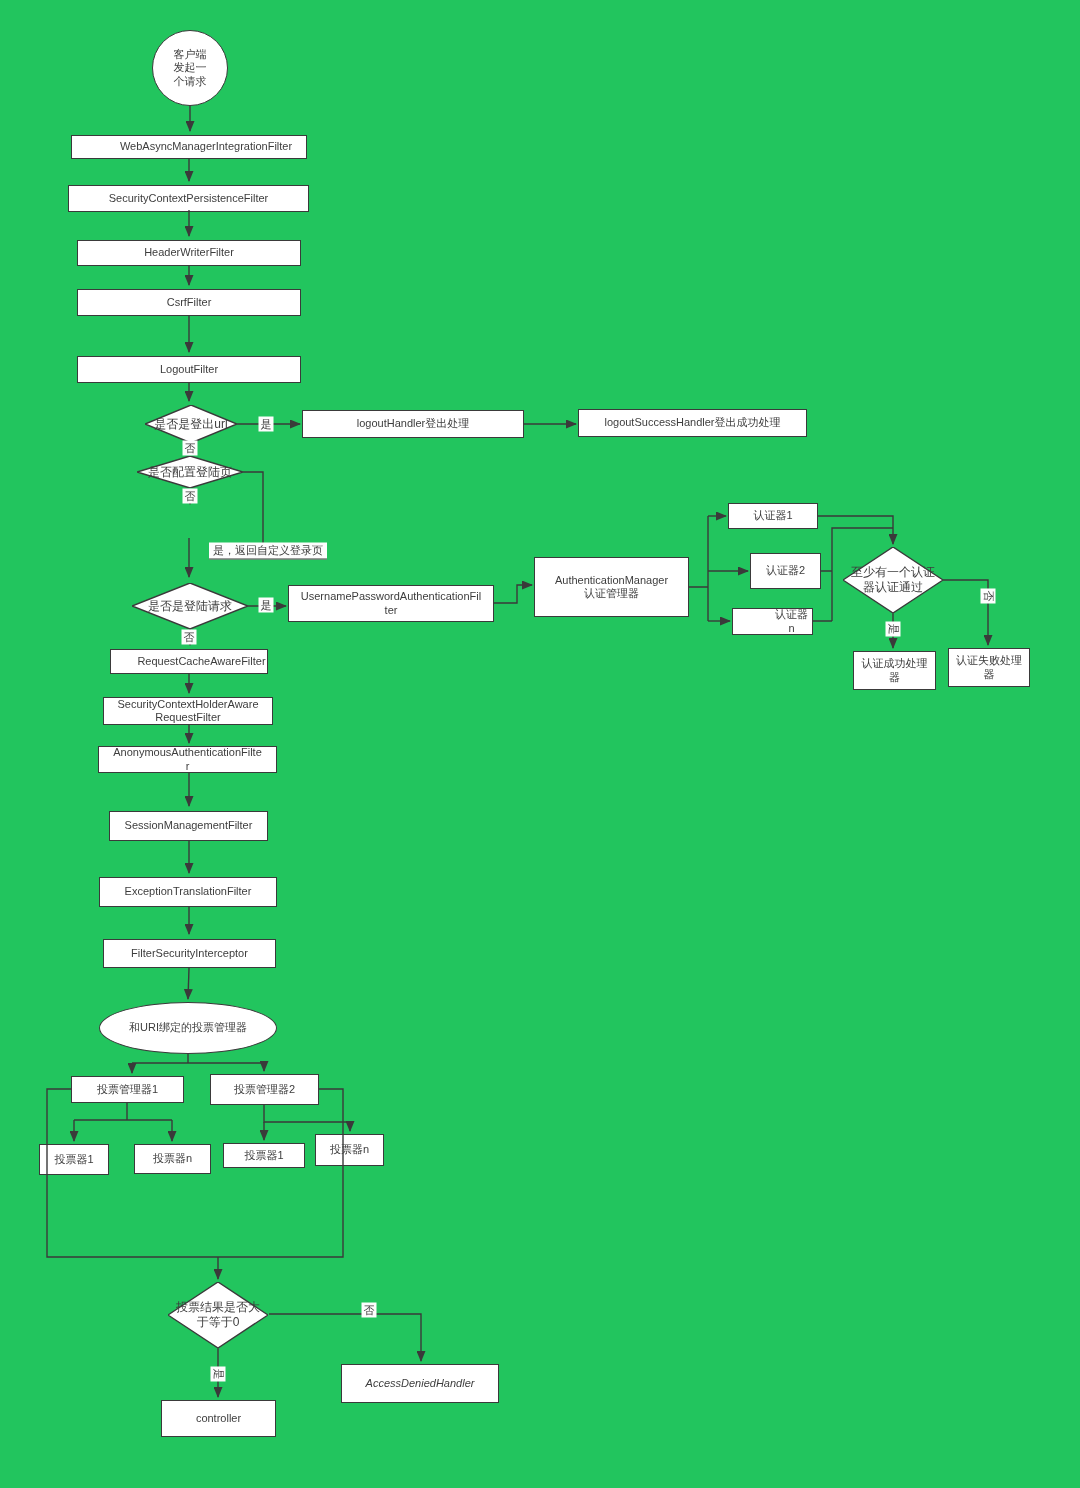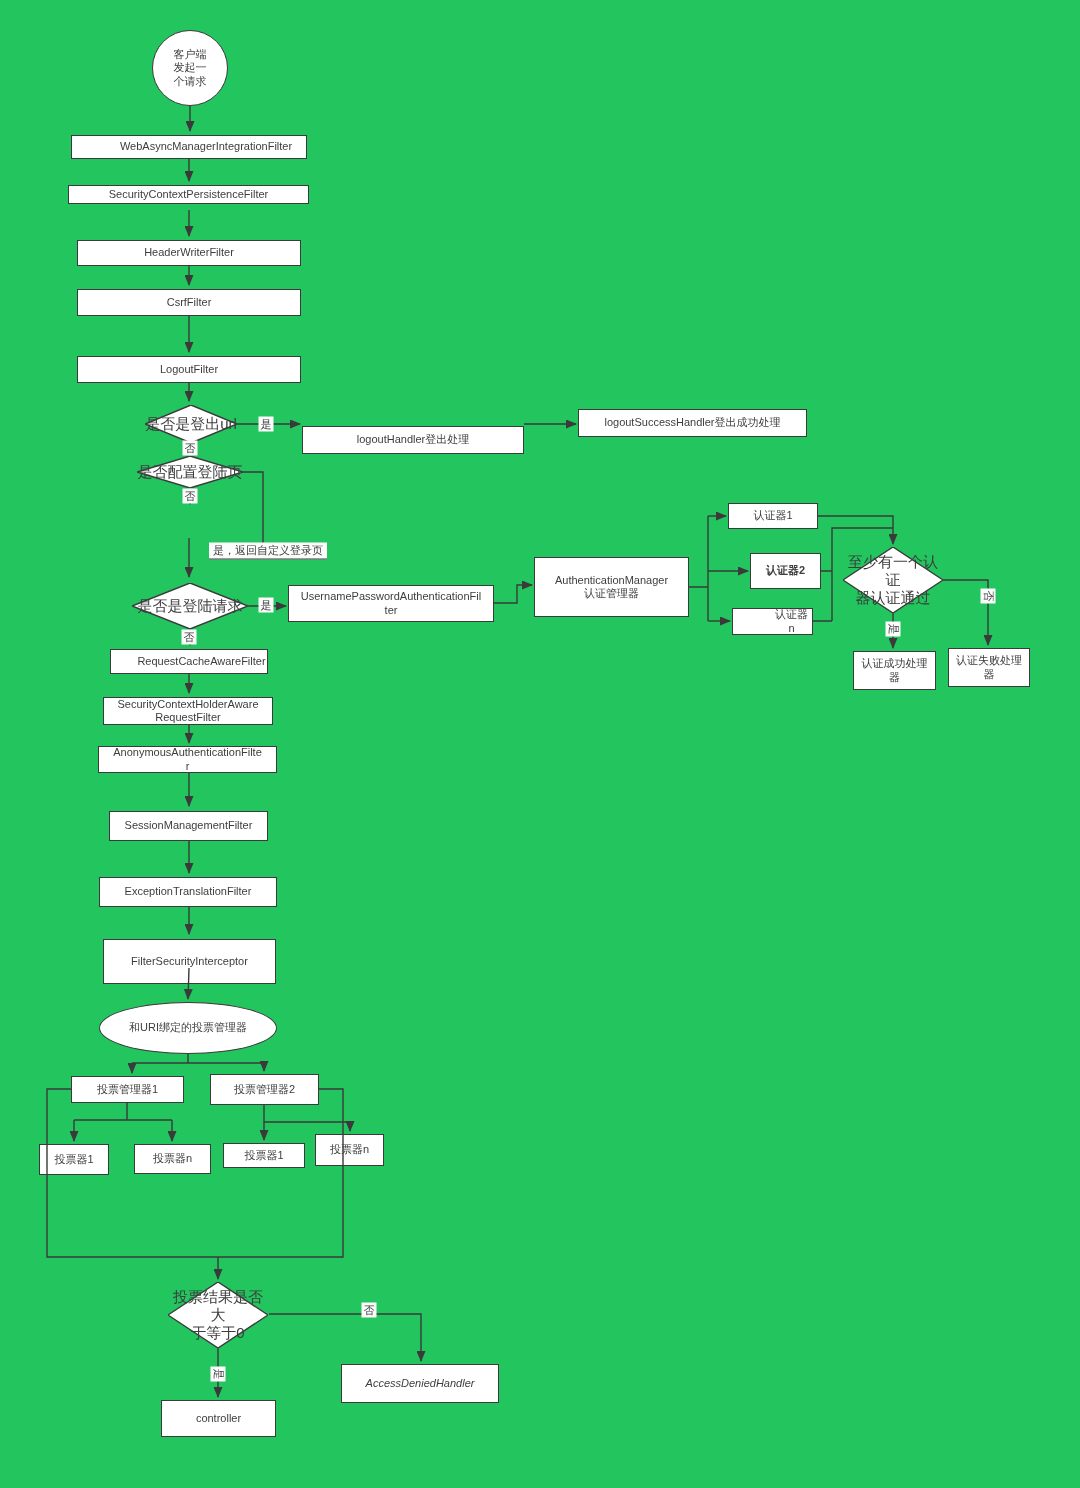--- a/index.html
+++ b/index.html
@@ -8,53 +8,53 @@
   .node{
     position:absolute;box-sizing:border-box;border:1.4px solid #3a3a3a;background:#ffffff;
     display:flex;align-items:center;justify-content:center;text-align:center;
     font-size:11px;color:#3d3d3d;line-height:1.22;white-space:pre-line;z-index:1;padding:1px 2px;
   }
   .circle{border-radius:50%;}
   .ellipse{border-radius:50%;}
   .diamond{border:none;background:transparent;padding:0;}
   .diamond .shape{position:absolute;left:0;top:0;width:100%;height:100%;}
   .diamond .shape polygon{fill:#ffffff;stroke:#3a3a3a;stroke-width:1.4;vector-effect:non-scaling-stroke;}
-  .diamond .dlabel{position:relative;z-index:1;font-size:15px;}
+  .diamond .dlabel{position:relative;z-index:1;font-size:12px;}
   #connectors{position:absolute;left:0;top:0;width:1080px;height:1488px;z-index:2;pointer-events:none;}
   #connectors path{stroke:#3a3a3a;stroke-width:1.4;fill:none;}
   .edge-label{
     position:absolute;z-index:3;font-size:11px;color:#3d3d3d;background:#fdfdfd;
     padding:0 2px;white-space:nowrap;transform:translate(-50%,-50%);
   }
   .edge-label.rot{transform:translate(-50%,-50%) rotate(90deg);}
   .edge-label.underlined{border-bottom:1.3px solid #3a3a3a;padding:0 4px 1px 4px;}
 </style>
 </head>
 <body>
 
 <div id="canvas">
 
   <div class="node circle" style="left:152px;top:30px;width:76px;height:76px;">客户端
 发起一
 个请求</div>
 
   <div class="node" style="left:71px;top:135px;width:236px;height:24px;padding-left:36px;">WebAsyncManagerIntegrationFilter</div>
-  <div class="node" style="left:68px;top:185px;width:241px;height:19px;">SecurityContextPersistenceFilter</div>
+  <div class="node" style="left:68px;top:185px;width:241px;height:27px;">SecurityContextPersistenceFilter</div>
   <div class="node" style="left:77px;top:240px;width:224px;height:26px;">HeaderWriterFilter</div>
   <div class="node" style="left:77px;top:289px;width:224px;height:27px;">CsrfFilter</div>
   <div class="node" style="left:77px;top:356px;width:224px;height:27px;">LogoutFilter</div>
 
   <div class="node diamond" style="left:145px;top:405px;width:92px;height:38px;">
     <svg class="shape" viewBox="0 0 100 100" preserveAspectRatio="none">
         <polygon points="50,0 100,50 50,100 0,50"></polygon>
       </svg>
     <span class="dlabel">是否是登出url</span>
   </div>
 
-  <div class="node" style="left:302px;top:410px;width:222px;height:28px;margin-top:16px;">logoutHandler登出处理</div>
+  <div class="node" style="left:302px;top:410px;width:222px;height:28px;">logoutHandler登出处理</div>
   <div class="node" style="left:578px;top:409px;width:229px;height:28px;">logoutSuccessHandler登出成功处理</div>
 
   <div class="node diamond" style="left:137px;top:456px;width:106px;height:32px;">
     <svg class="shape" viewBox="0 0 100 100" preserveAspectRatio="none">
         <polygon points="50,0 100,50 50,100 0,50"></polygon>
       </svg>
     <span class="dlabel">是否配置登陆页</span>
   </div>
 
 
@@ -63,21 +63,21 @@
         <polygon points="50,0 100,50 50,100 0,50"></polygon>
       </svg>
     <span class="dlabel">是否是登陆请求</span>
   </div>
 
   <div class="node" style="left:534px;top:557px;width:155px;height:60px;">AuthenticationManager
 认证管理器</div>
   <div class="node" style="left:288px;top:585px;width:206px;height:37px;">UsernamePasswordAuthenticationFil
 ter</div>
   <div class="node" style="left:728px;top:503px;width:90px;height:26px;">认证器1</div>
-  <div class="node" style="left:750px;top:553px;width:71px;height:36px;font-weight:bold;">认证器2</div>
+  <div class="node" style="left:750px;top:553px;width:71px;height:36px;">认证器2</div>
   <div class="node" style="left:732px;top:608px;width:81px;height:27px;padding-left:40px;">认证器n</div>
 
   <div class="node diamond" style="left:843px;top:547px;width:100px;height:66px;">
     <svg class="shape" viewBox="0 0 100 100" preserveAspectRatio="none">
         <polygon points="50,0 100,50 50,100 0,50"></polygon>
       </svg>
     <span class="dlabel">至少有一个认证
 器认证通过</span>
   </div>
 
@@ -86,21 +86,21 @@
   <div class="node" style="left:948px;top:648px;width:82px;height:39px;">认证失败处理
 器</div>
 
   <div class="node" style="left:110px;top:649px;width:158px;height:25px;padding-left:27px;">RequestCacheAwareFilter</div>
   <div class="node" style="left:103px;top:697px;width:170px;height:28px;">SecurityContextHolderAware
 RequestFilter</div>
   <div class="node" style="left:98px;top:746px;width:179px;height:27px;">AnonymousAuthenticationFilte
 r</div>
   <div class="node" style="left:109px;top:811px;width:159px;height:30px;">SessionManagementFilter</div>
   <div class="node" style="left:99px;top:877px;width:178px;height:30px;">ExceptionTranslationFilter</div>
-  <div class="node" style="left:103px;top:939px;width:173px;height:45px;">FilterSecurityInterceptor</div>
+  <div class="node" style="left:103px;top:939px;width:173px;height:29px;">FilterSecurityInterceptor</div>
 
   <div class="node ellipse" style="left:99px;top:1002px;width:178px;height:52px;">和URI绑定的投票管理器</div>
 
   <div class="node" style="left:71px;top:1076px;width:113px;height:27px;">投票管理器1</div>
   <div class="node" style="left:210px;top:1074px;width:109px;height:31px;">投票管理器2</div>
   <div class="node" style="left:39px;top:1144px;width:70px;height:31px;">投票器1</div>
   <div class="node" style="left:134px;top:1144px;width:77px;height:30px;">投票器n</div>
   <div class="node" style="left:223px;top:1143px;width:82px;height:25px;">投票器1</div>
   <div class="node" style="left:315px;top:1134px;width:69px;height:32px;">投票器n</div>
 

